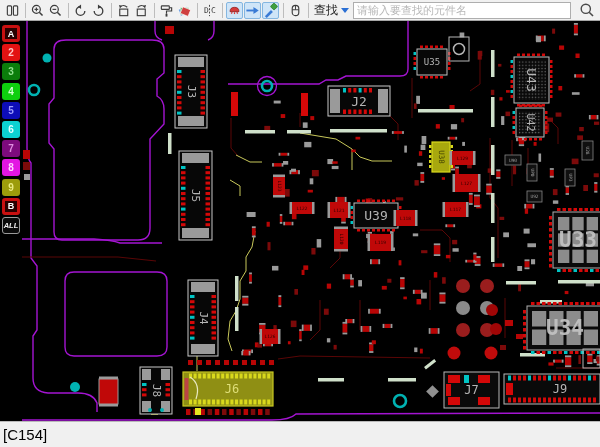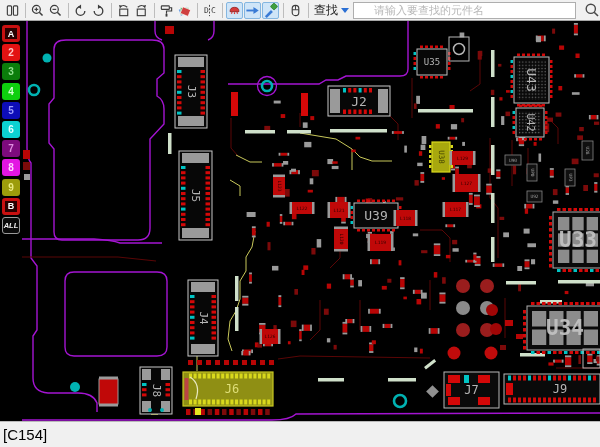--- a/index.html
+++ b/index.html
@@ -10,21 +10,21 @@
            border-bottom:1px solid #a6a6a6;display:flex;align-items:center;padding-left:4px;box-sizing:border-box;}
   .tbtn{width:17px;height:17px;display:flex;align-items:center;justify-content:center;
         border:1px solid transparent;border-radius:2px;margin-right:1px;box-sizing:border-box;flex:0 0 auto;}
   .tbtn.active{background:#cfe5f8;border-color:#84b6e0;}
   .tsep{width:1px;height:15px;background:#bdbdbd;margin:0 3px;flex:0 0 auto;}
   .find-group{display:flex;align-items:center;margin-left:2px;flex:0 0 auto;}
   .find-label{font-size:12px;color:#222;margin-right:3px;}
   .caret{width:0;height:0;border-left:4px solid transparent;border-right:4px solid transparent;
          border-top:5px solid #2a6fd4;margin-right:4px;}
   .search-input{width:210px;height:15px;border:1px solid #aeaeae;background:#fff;font-size:11px;
-                padding:0 20px;color:#333;box-sizing:content-box;}
+                padding:0 3px;color:#333;box-sizing:content-box;}
   .search-input::placeholder{color:#b8b8b8;}
   .search-btn{margin-left:7px;width:17px;height:17px;display:flex;align-items:center;justify-content:center;flex:0 0 auto;}
   
   .canvas-area{position:absolute;left:0;top:21px;width:600px;height:400px;background:#000;}
   .pcb-svg-wrap{position:absolute;left:0;top:0;width:600px;height:400px;}
   
   .layerbar{position:absolute;left:2px;top:4px;width:20px;}
   .lbtn{position:absolute;left:0;width:18px;height:17px;border-radius:3px;display:flex;
         align-items:center;justify-content:center;font-size:10px;font-weight:bold;
         font-family:"Liberation Sans",sans-serif;box-sizing:border-box;cursor:default;}

